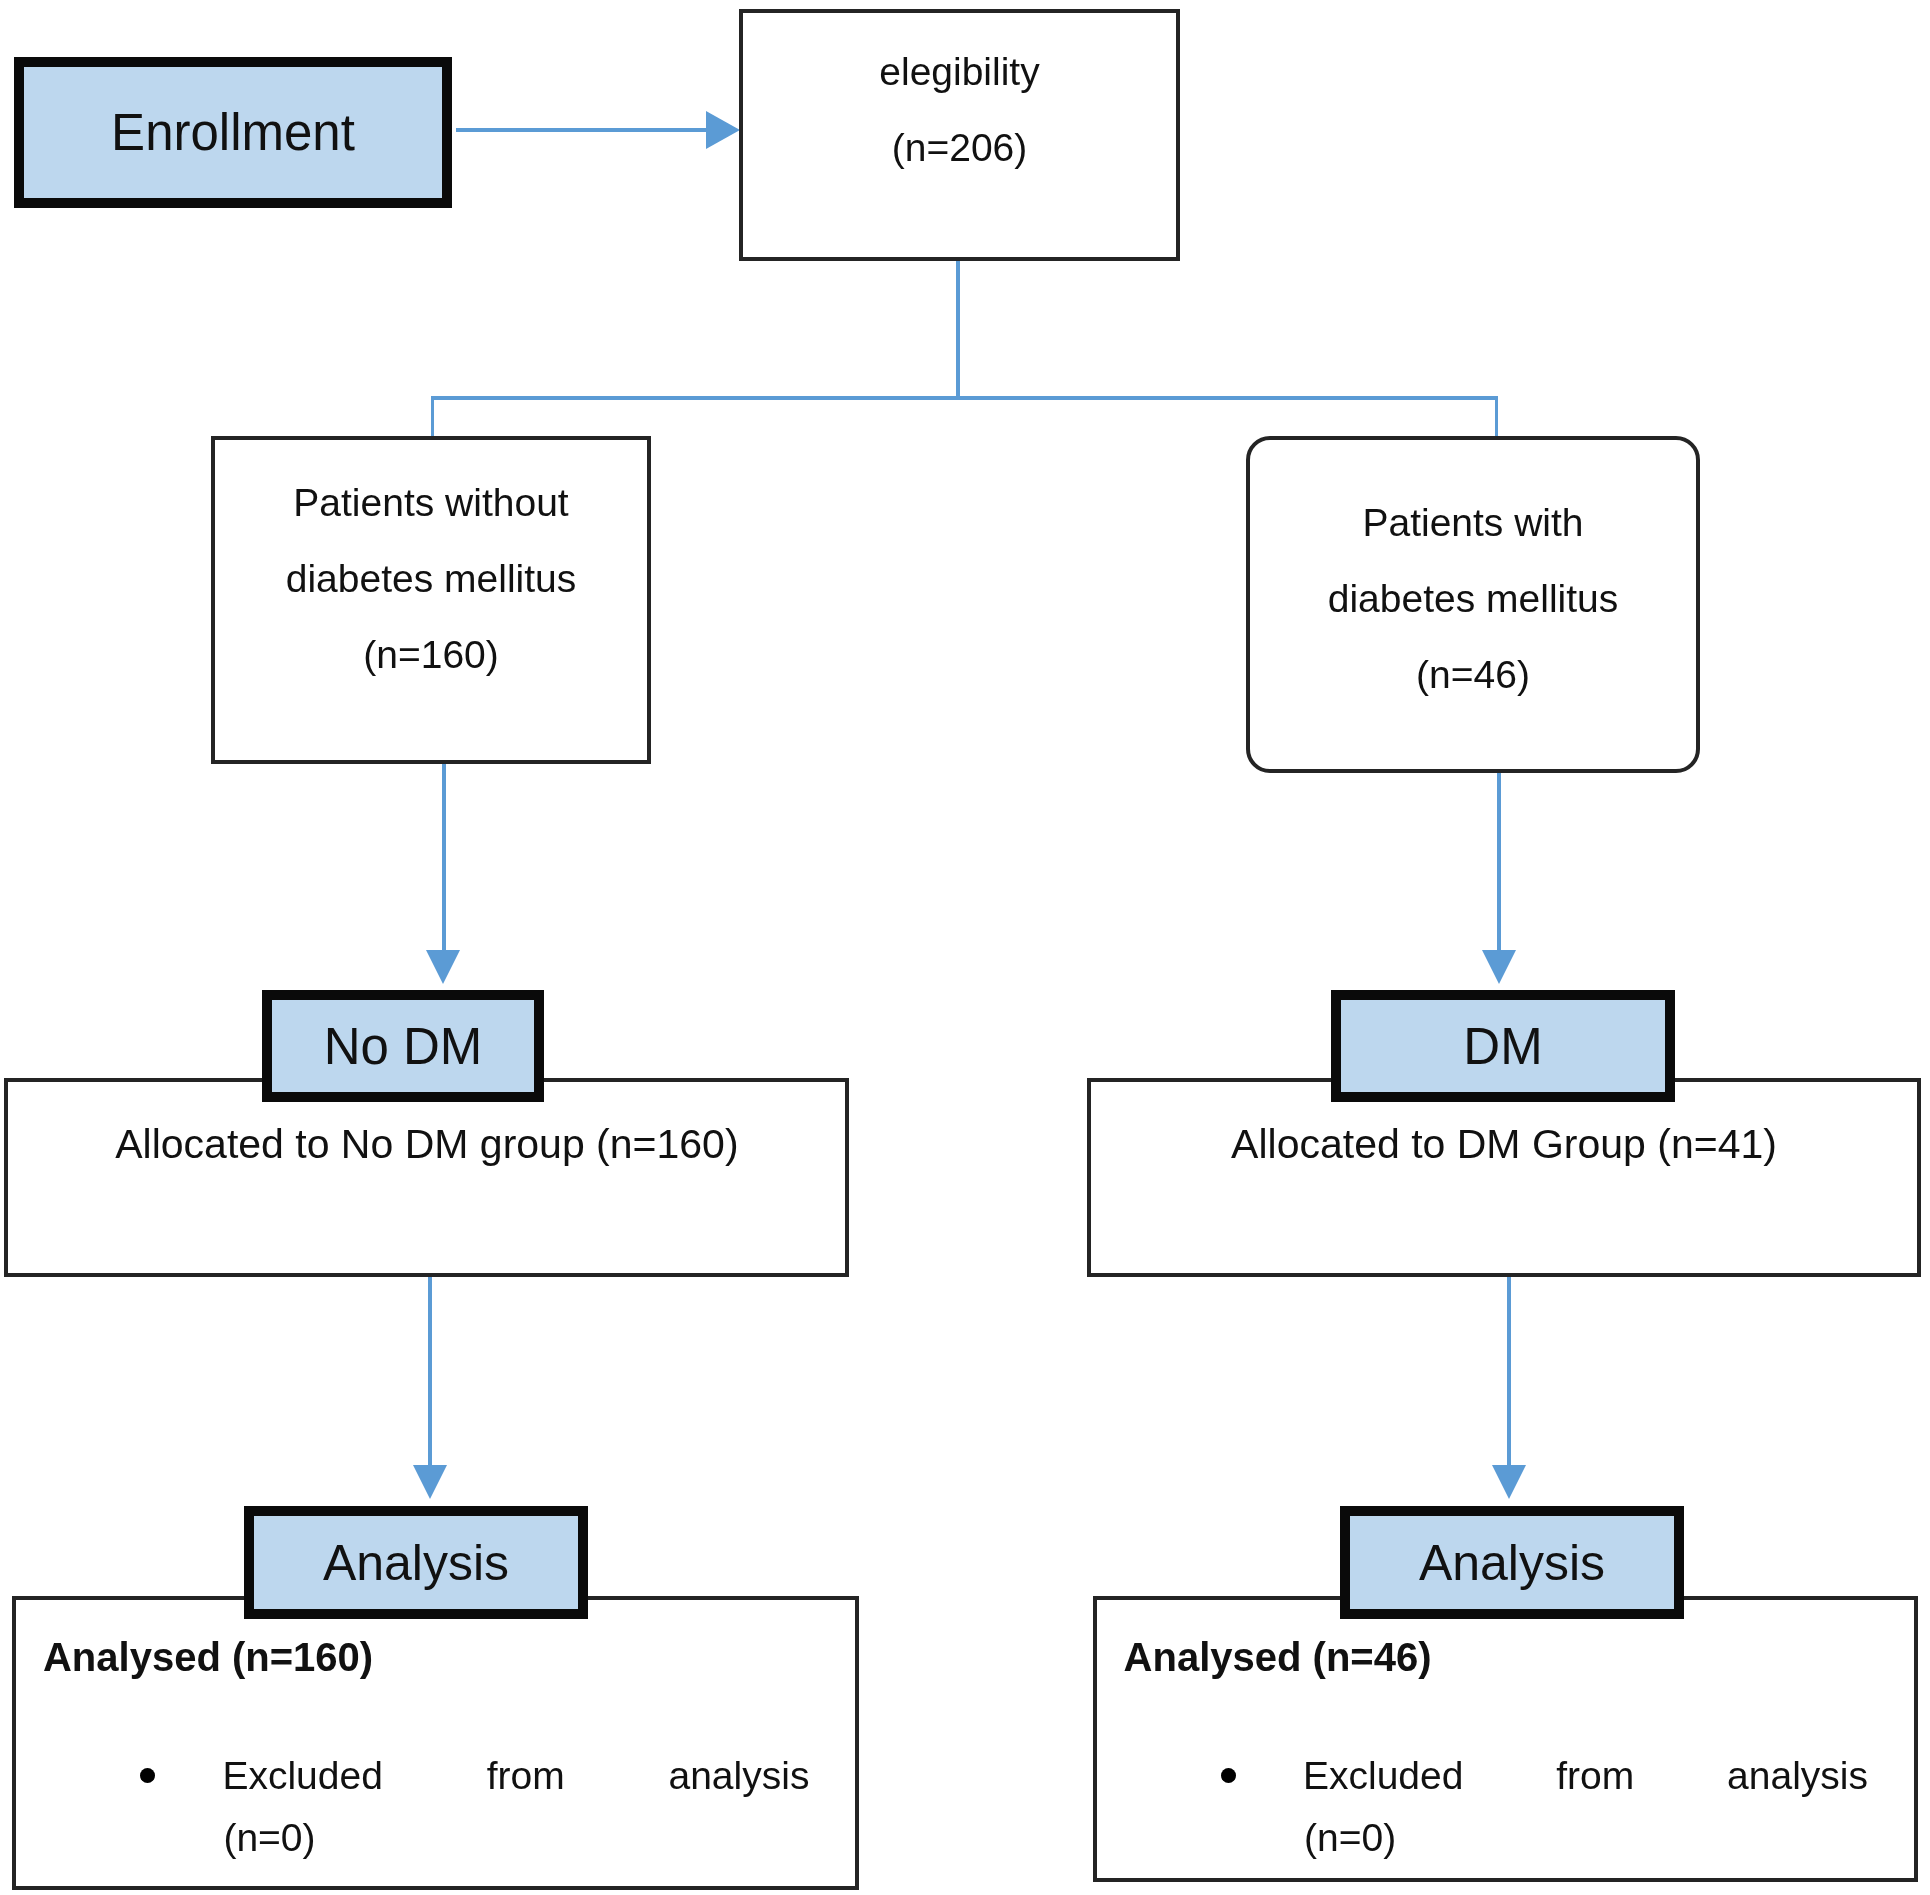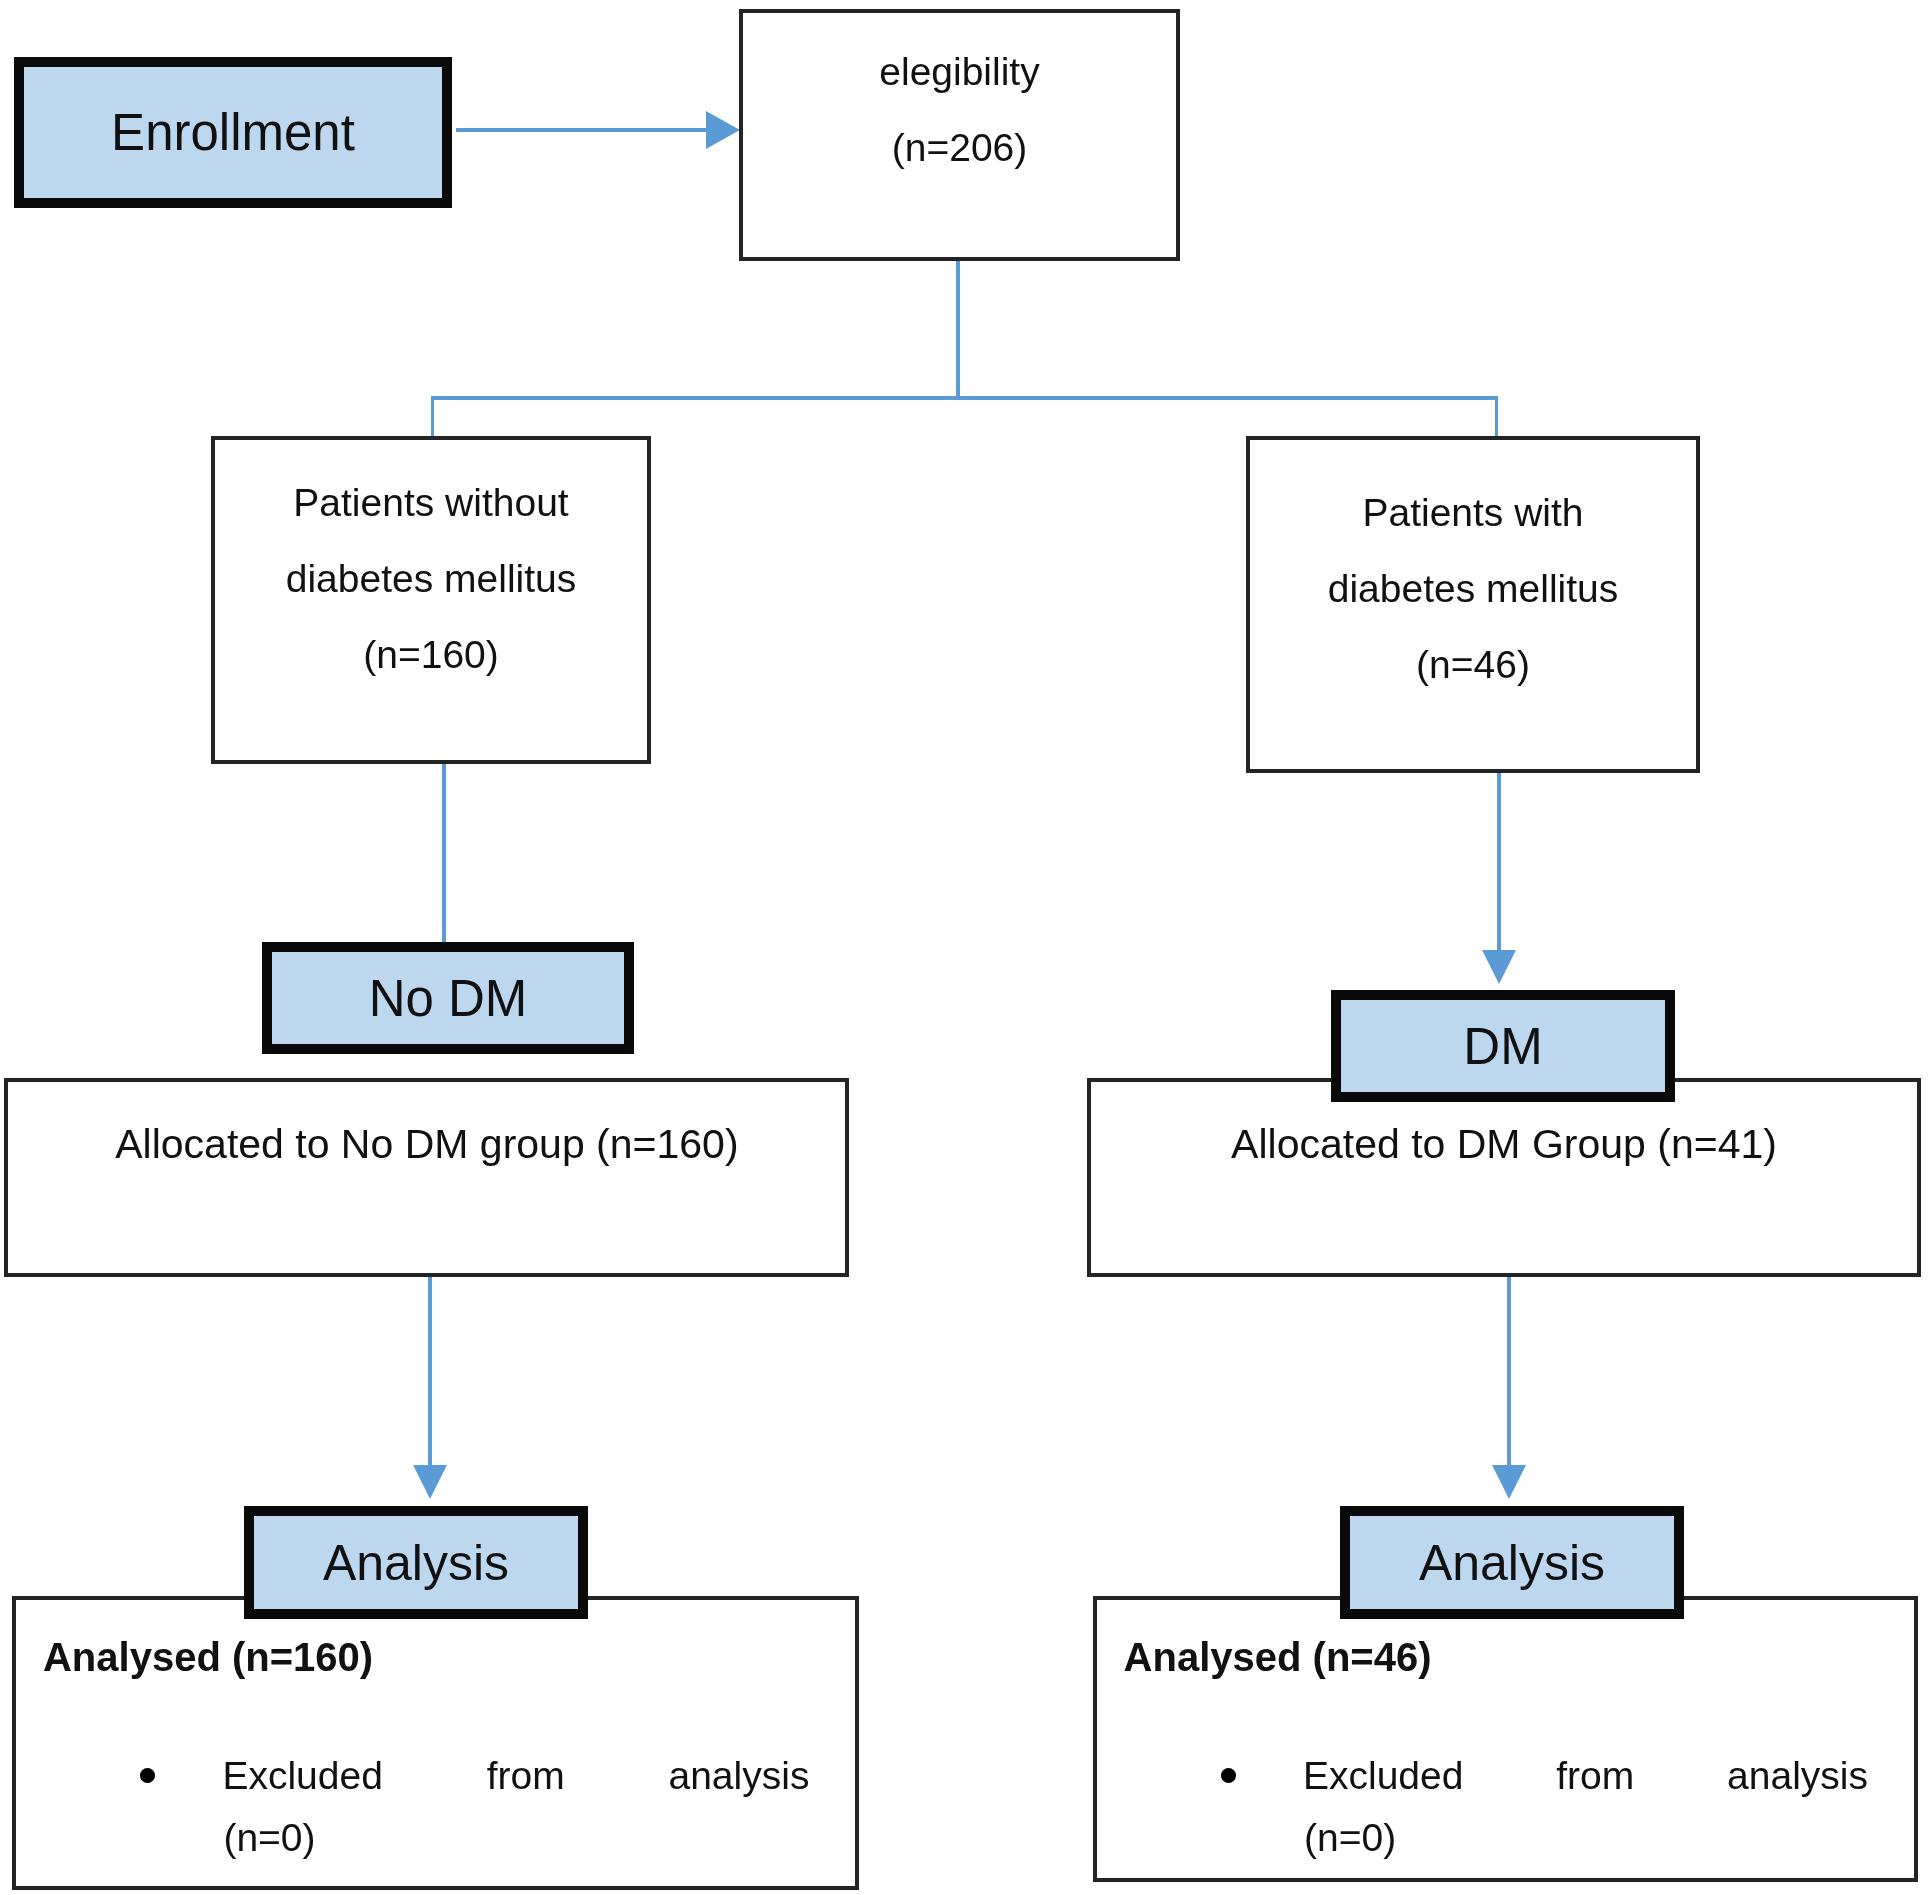--- a/index.html
+++ b/index.html
@@ -71,33 +71,33 @@
   <div class="abs hline" style="left:431px;top:396px;width:1067px;height:3.5px;"></div>
   <div class="abs vline" style="left:431px;top:399px;width:2.7px;height:38px;"></div>
   <div class="abs vline" style="left:1495px;top:399px;width:2.7px;height:38px;"></div>
 
   <div class="abs white-box center-lines" style="left:211px;top:436px;width:440px;height:328px;padding-top:25px;">
     <div>Patients without</div>
     <div>diabetes mellitus</div>
     <div>(n=160)</div>
   </div>
 
-  <div class="abs white-box center-lines" style="left:1246px;top:436px;width:454px;height:337px;padding-top:35px;">
+  <div class="abs white-box center-lines" style="left:1246px;top:436px;width:454px;height:337px;padding-top:45px;border-radius:24px;">
     <div>Patients with</div>
     <div>diabetes mellitus</div>
     <div>(n=46)</div>
   </div>
 
   <div class="abs vline" style="left:442px;top:764px;width:3.5px;height:188px;"></div>
   <div class="abs head-down" style="left:426px;top:950px;"></div>
 
   <div class="abs vline" style="left:1497px;top:773px;width:3.5px;height:179px;"></div>
   <div class="abs head-down" style="left:1482px;top:950px;"></div>
 
-  <div class="abs blue-box" style="left:262px;top:942px;width:372px;height:112px;">
+  <div class="abs blue-box" style="left:262px;top:990px;width:282px;height:112px;">
     <span class="group-label">No DM</span>
   </div>
 
   <div class="abs blue-box" style="left:1331px;top:990px;width:344px;height:112px;">
     <span class="group-label">DM</span>
   </div>
 
   <div class="abs white-box alloc-text" style="left:4.4px;top:1078px;width:845px;height:199px;">
     <div>Allocated to No DM group (n=160)</div>
   </div>

